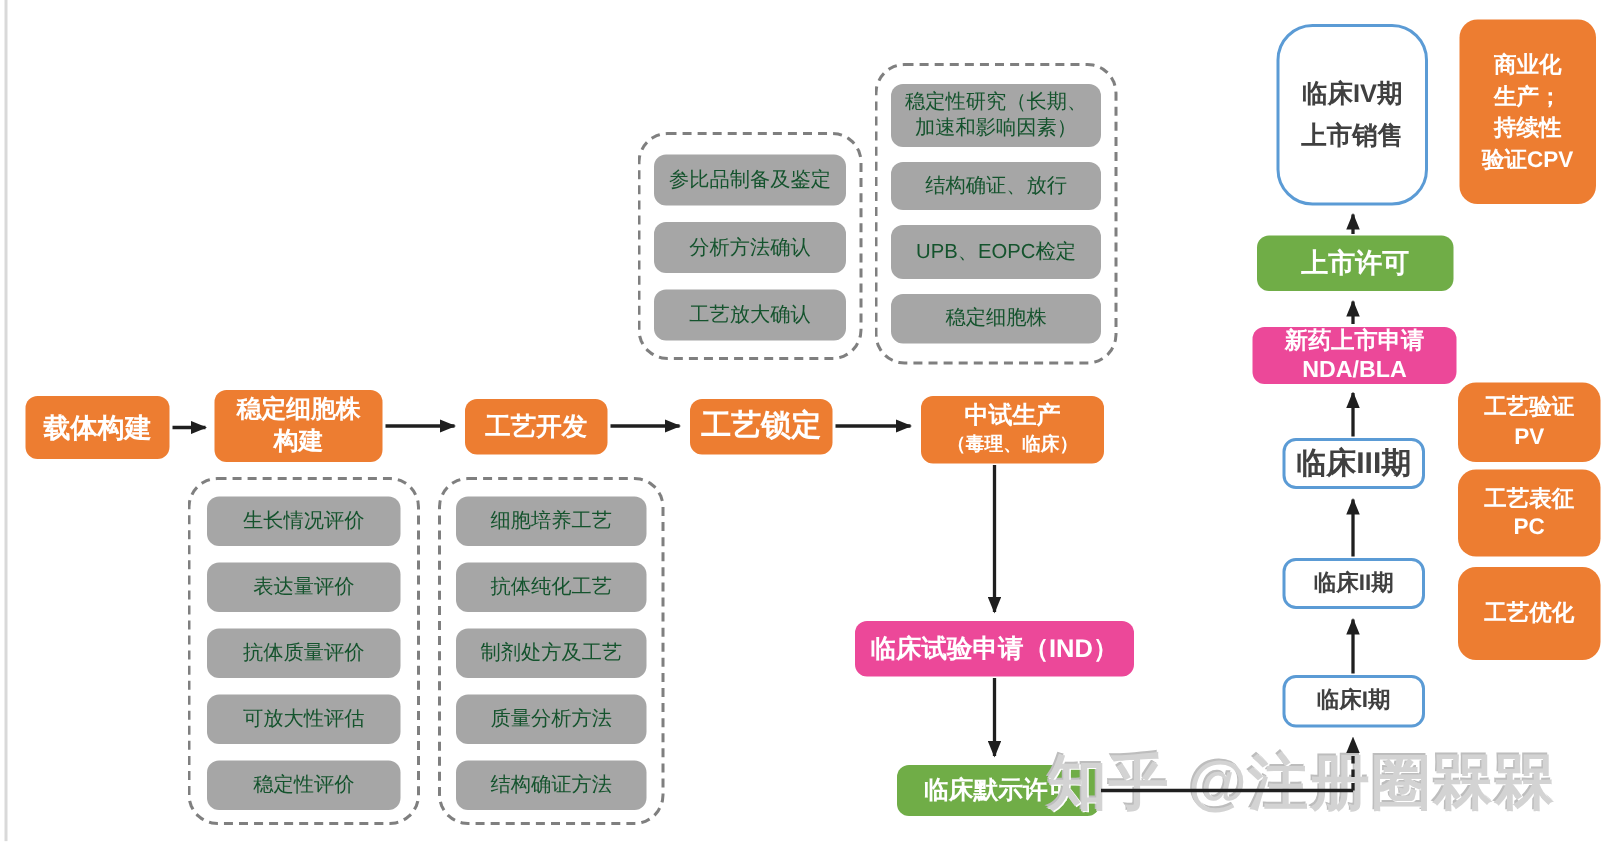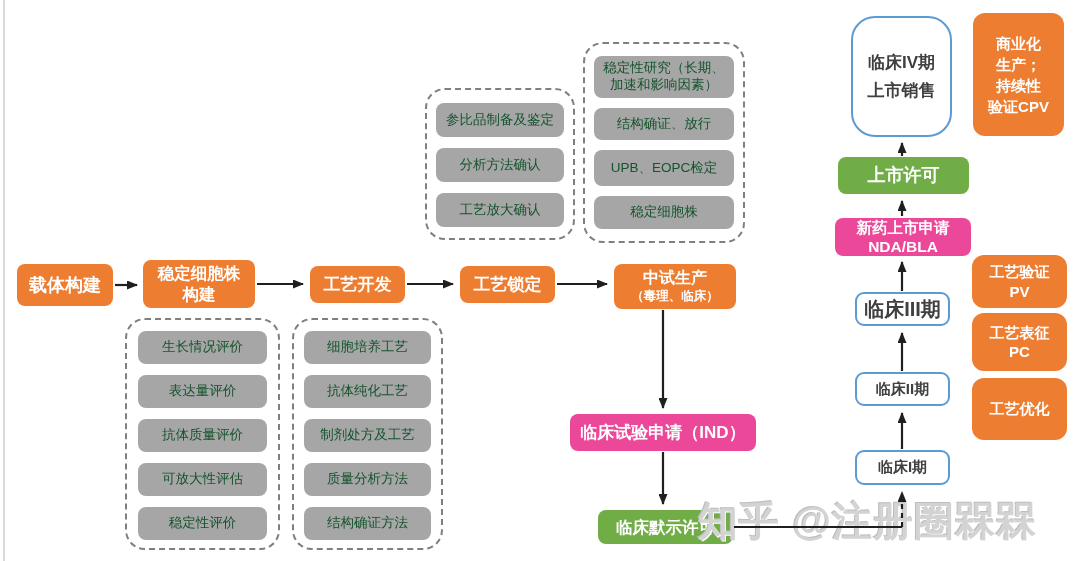--- a/index.html
+++ b/index.html
@@ -32,21 +32,21 @@
 <div id="canvas">
   <div class="edge-line"></div>
 
   <div class="box orange" style="left:17px;top:264px;width:96px;height:42px;font-size:18px;">载体构建</div>
 
   <div class="box orange" style="left:143px;top:260px;width:112px;height:48px;font-size:16.5px;">稳定细胞株
 构建</div>
 
   <div class="box orange" style="left:310px;top:266px;width:95px;height:37px;font-size:17px;">工艺开发</div>
 
-  <div class="box orange" style="left:460px;top:266px;width:95px;height:37px;font-size:17px;">工艺锁定</div>
+  <div class="box orange" style="left:460px;top:266px;width:95px;height:37px;font-size:20px;">工艺锁定</div>
 
   <div class="box orange" style="left:614px;top:264px;width:122px;height:45px;">
     <span style="font-size:16px;font-weight:600;">中试生产</span>
     <span class="sublabel">（毒理、临床）</span>
   </div>
 
 
   <div class="cluster" style="left:425px;top:88px;width:150px;height:152px;padding:13px 9px;gap:11px;">
     <div class="gray-item" style="height:34px;">参比品制备及鉴定</div>
     <div class="gray-item" style="height:34px;">分析方法确认</div>

